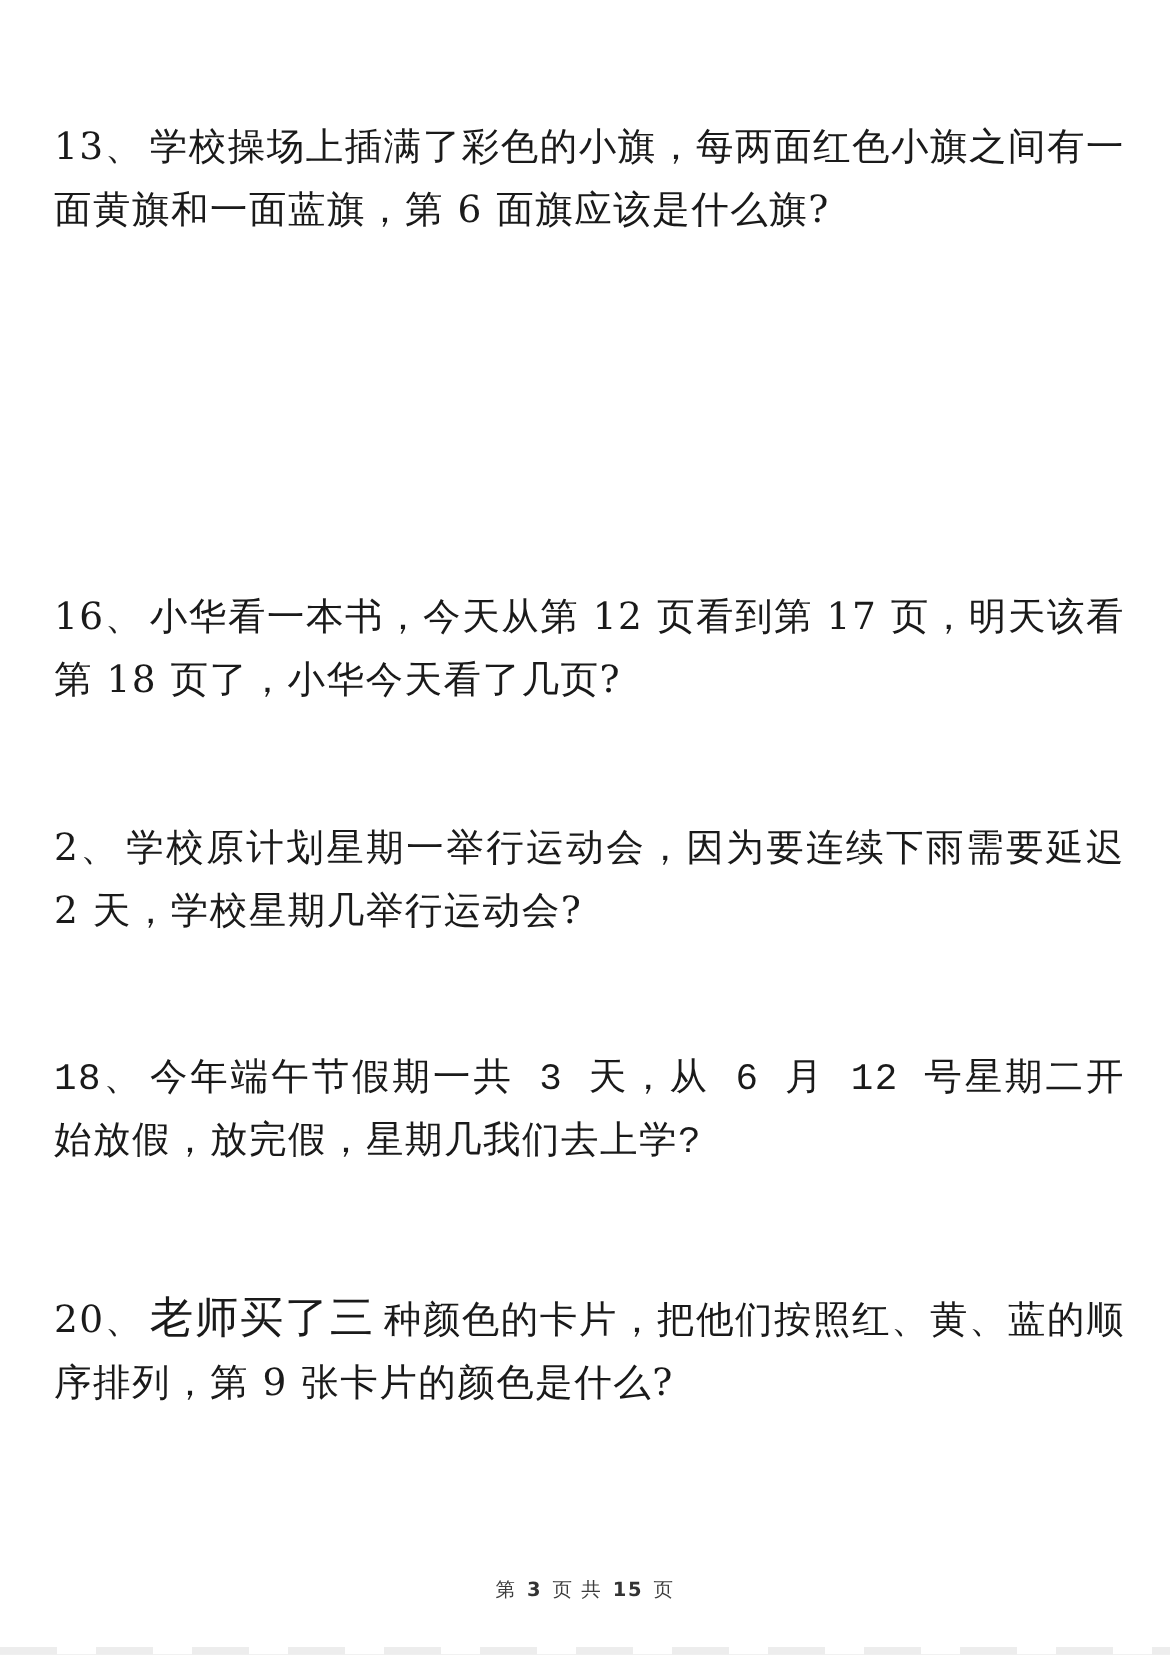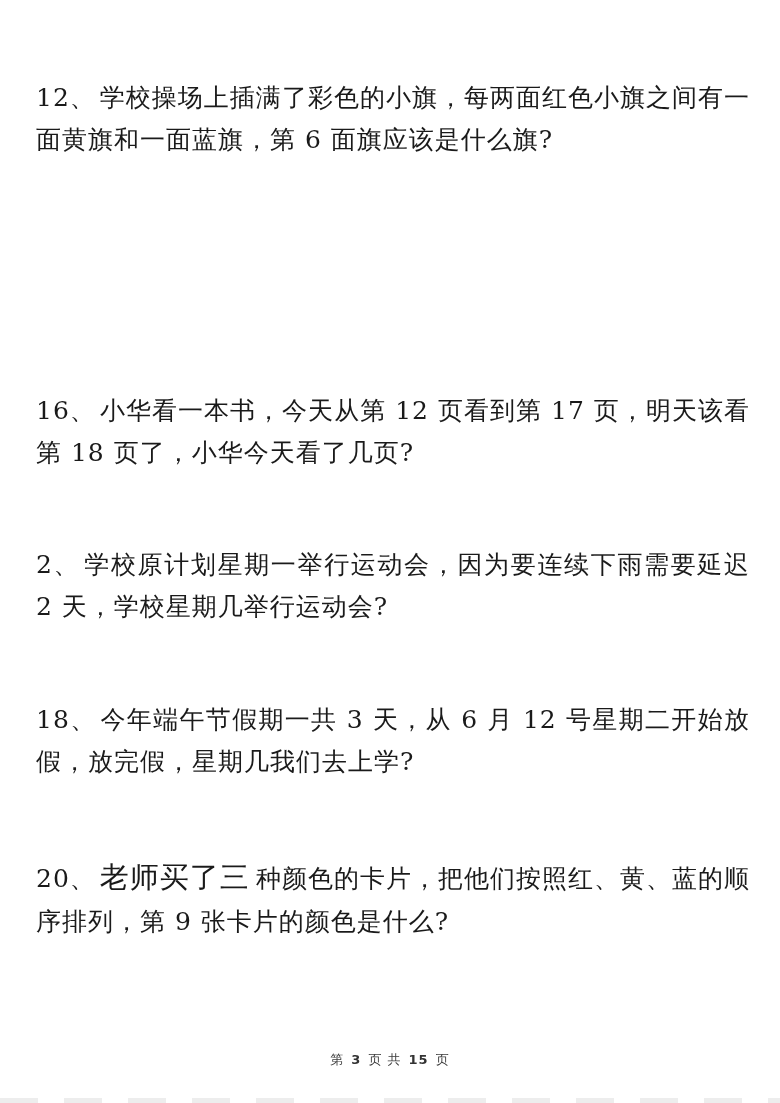--- a/index.html
+++ b/index.html
@@ -20,21 +20,21 @@
     font-size: 25px;
     line-height: 42px;
     color: #1a1a1a;
     letter-spacing: 1px;
     text-align: justify;
   }
   .qnum {
     margin-right: 4px;
   }
   .q-lead {
-    font-family: Liberation Mono, monospace;
+    font-family: Liberation Serif, serif;
     font-size: 29px;
     margin-right: 6px;
   }
   .footer {
     position: absolute;
     top: 1051px;
     left: 0;
     width: 100%;
     display: flex;
     justify-content: center;
@@ -62,28 +62,28 @@
       rgba(0, 0, 0, 0.07) 0px, rgba(0, 0, 0, 0.07) 38px,
       rgba(0, 0, 0, 0.0) 38px, rgba(0, 0, 0, 0.0) 64px
     );
   }
 </style>
 </head>
 <body>
 
 <div class="page">
 
-  <p class="q" style="top: 77px;"><span class="qnum">12、</span><span class="qbody">学校操场上插满了彩色的小旗，每两面红色小旗之间有一面黄旗和一面蓝旗，第 6 面旗应该是什么旗?</span></p>
+  <p class="q" style="top: 77px;"><span class="qnum">13、</span><span class="qbody">学校操场上插满了彩色的小旗，每两面红色小旗之间有一面黄旗和一面蓝旗，第 6 面旗应该是什么旗?</span></p>
 
 
   <p class="q" style="top: 390px;"><span class="qnum">16、</span><span class="qbody">小华看一本书，今天从第 12 页看到第 17 页，明天该看第 18 页了，小华今天看了几页?</span></p>
 
   <p class="q" style="top: 544px;"><span class="qnum">2、</span><span class="qbody">学校原计划星期一举行运动会，因为要连续下雨需要延迟 2 天，学校星期几举行运动会?</span></p>
 
-  <p class="q" style="top: 699px;"><span class="qnum">18、</span><span class="qbody">今年端午节假期一共 3 天，从 6 月 12 号星期二开始放假，放完假，星期几我们去上学?</span></p>
+  <p class="q" style="top: 699px; font-family: Liberation Mono, monospace;"><span class="qnum">18、</span><span class="qbody">今年端午节假期一共 3 天，从 6 月 12 号星期二开始放假，放完假，星期几我们去上学?</span></p>
 
   <p class="q" style="top: 858px;"><span class="qnum">20、</span><span class="q-lead">老师买了三</span><span class="qbody">种颜色的卡片，把他们按照红、黄、蓝的顺序排列，第 9 张卡片的颜色是什么?</span></p>
 
   <div class="footer">
     <span>第</span>
     <span class="fnum">3</span>
     <span>页 共</span>
     <span class="fnum">15</span>
     <span>页</span>
   </div>

